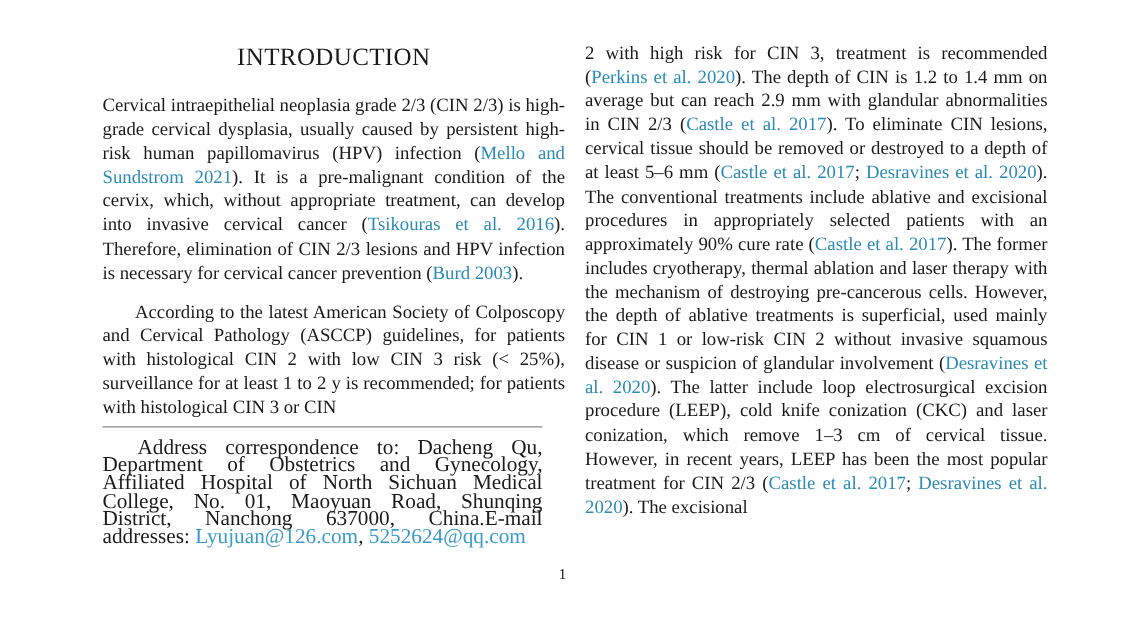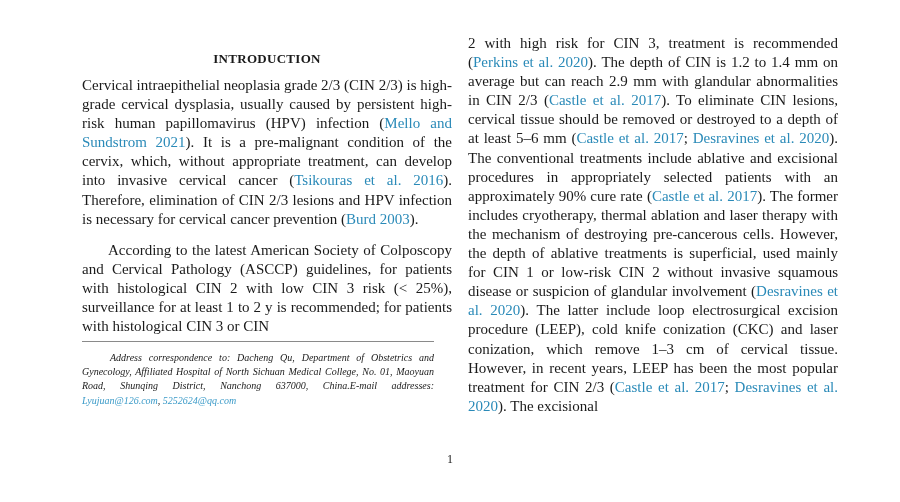--- a/index.html
+++ b/index.html
@@ -2,30 +2,30 @@
 <html><head>
 <meta charset="utf-8">
 <style>
   html, body { margin: 0; padding: 0; background: #ffffff; }
   body { width: 900px; height: 502px; position: relative; overflow: hidden;
          font-family: "Liberation Serif", "DejaVu Serif", serif; color: #1a1a1a; }
   .col { position: absolute; top: 0; width: 370px; }
   .col-left { left: 82px; }
   .col-right { left: 468px; }
   .heading { position: absolute; top: 35px; left: 0; width: 370px; text-align: center;
-             font-weight: bold; font-size: 13px; letter-spacing: 0.3px; margin-top: 16px; }
+             font-weight: normal; font-size: 20px; letter-spacing: 0.3px; }
   .para { position: absolute; left: 0; width: 370px; font-size: 15px; line-height: 19.1px;
           text-align: justify; margin: 0; }
   .p1 { top: 76px; }
   .p2 { top: 241px; text-indent: 26px; }
   .pr { top: 34px; }
   .cite { color: #2a8ab8; }
   .rule { position: absolute; top: 341px; left: 0; width: 352px; height: 1px; background: #8a8a8a; }
-  .footnote { position: absolute; top: 351px; left: 0; width: 352px; font-size: 10px;
-              line-height: 14.2px; text-align: justify; text-indent: 28px; margin: 0; font-style: italic; }
+  .footnote { position: absolute; top: 351px; left: 0; width: 352px; font-size: 17px;
+              line-height: 14.2px; text-align: justify; text-indent: 28px; margin: 0; }
   .email { color: #3a9ac8; }
   .pageno { position: absolute; top: 452px; left: 447px; font-size: 12px; }
 </style>
 </head>
 <body>
 
 <div class="col col-left">
   <div class="heading">INTRODUCTION</div>
 
   <p class="para p1"><span>Cervical intraepithelial neoplasia grade 2/3 (CIN 2/3) is high-grade cervical dysplasia, usually caused by persistent high-risk human papillomavirus (HPV) infection (</span><a class="cite">Mello and Sundstrom 2021</a><span>). It is a pre-malignant condition of the cervix, which, without appropriate treatment, can develop into invasive cervical cancer (</span><a class="cite">Tsikouras et al. 2016</a><span>). Therefore, elimination of CIN 2/3 lesions and HPV infection is necessary for cervical cancer prevention (</span><a class="cite">Burd 2003</a><span>).</span></p>

